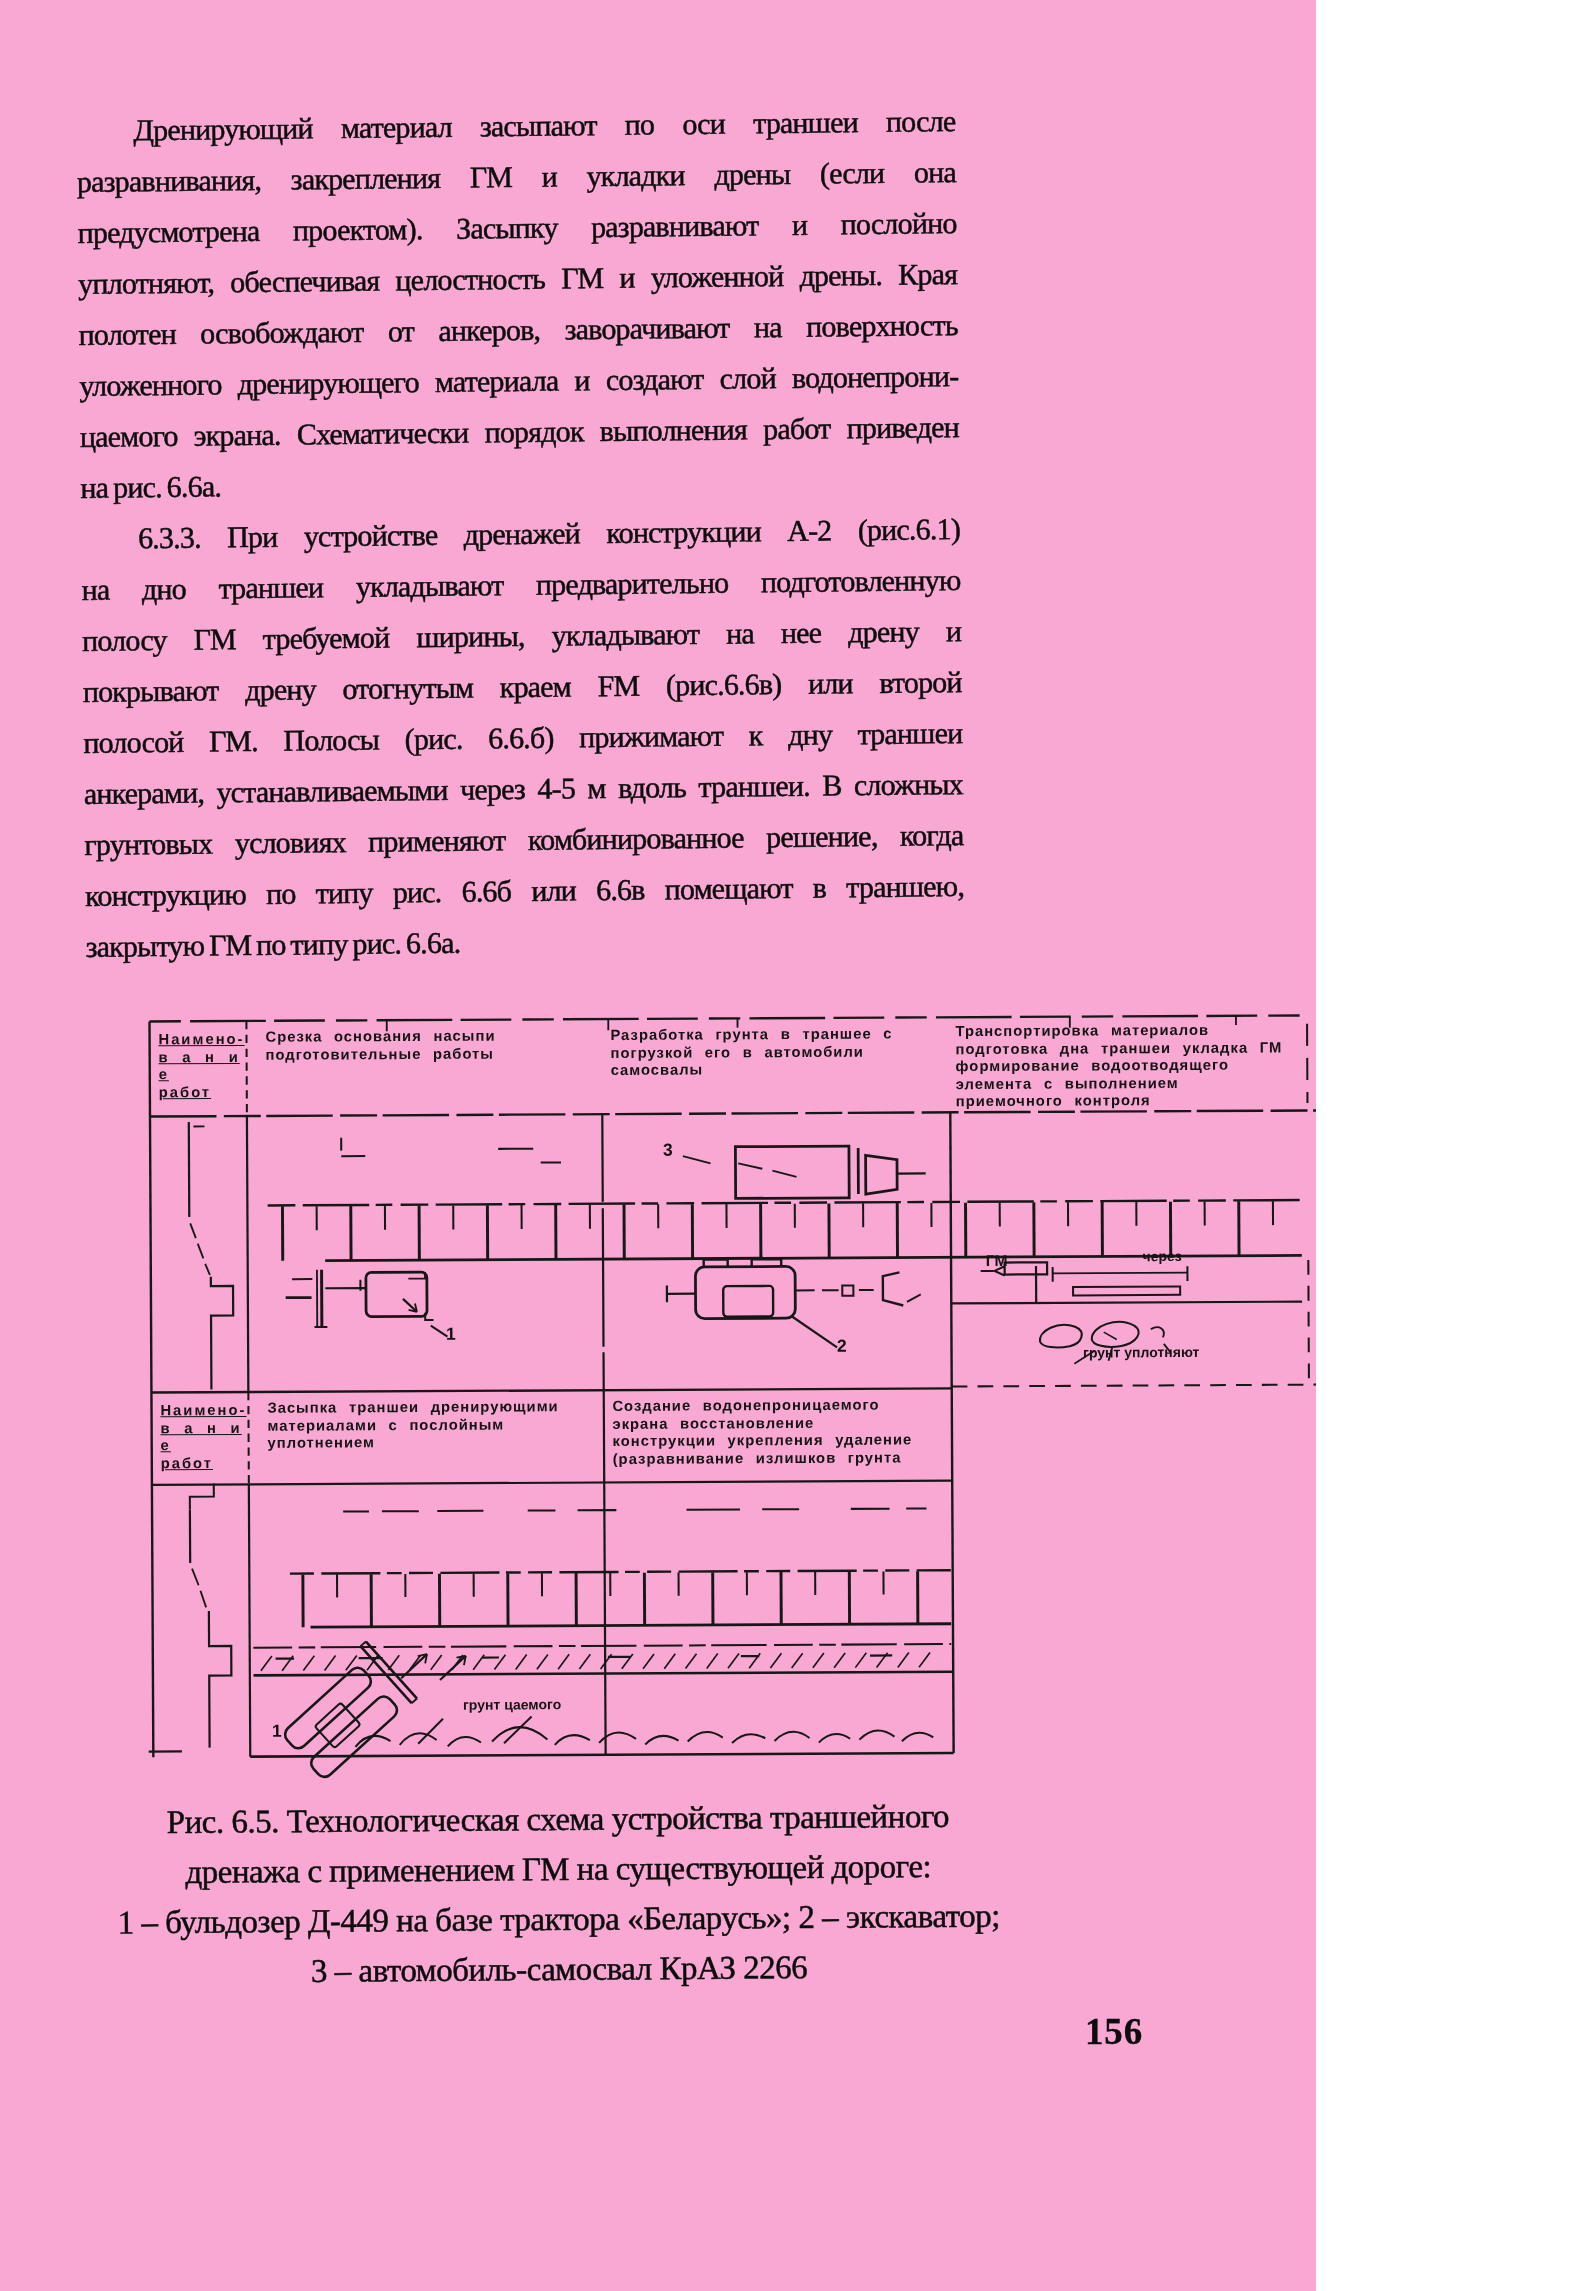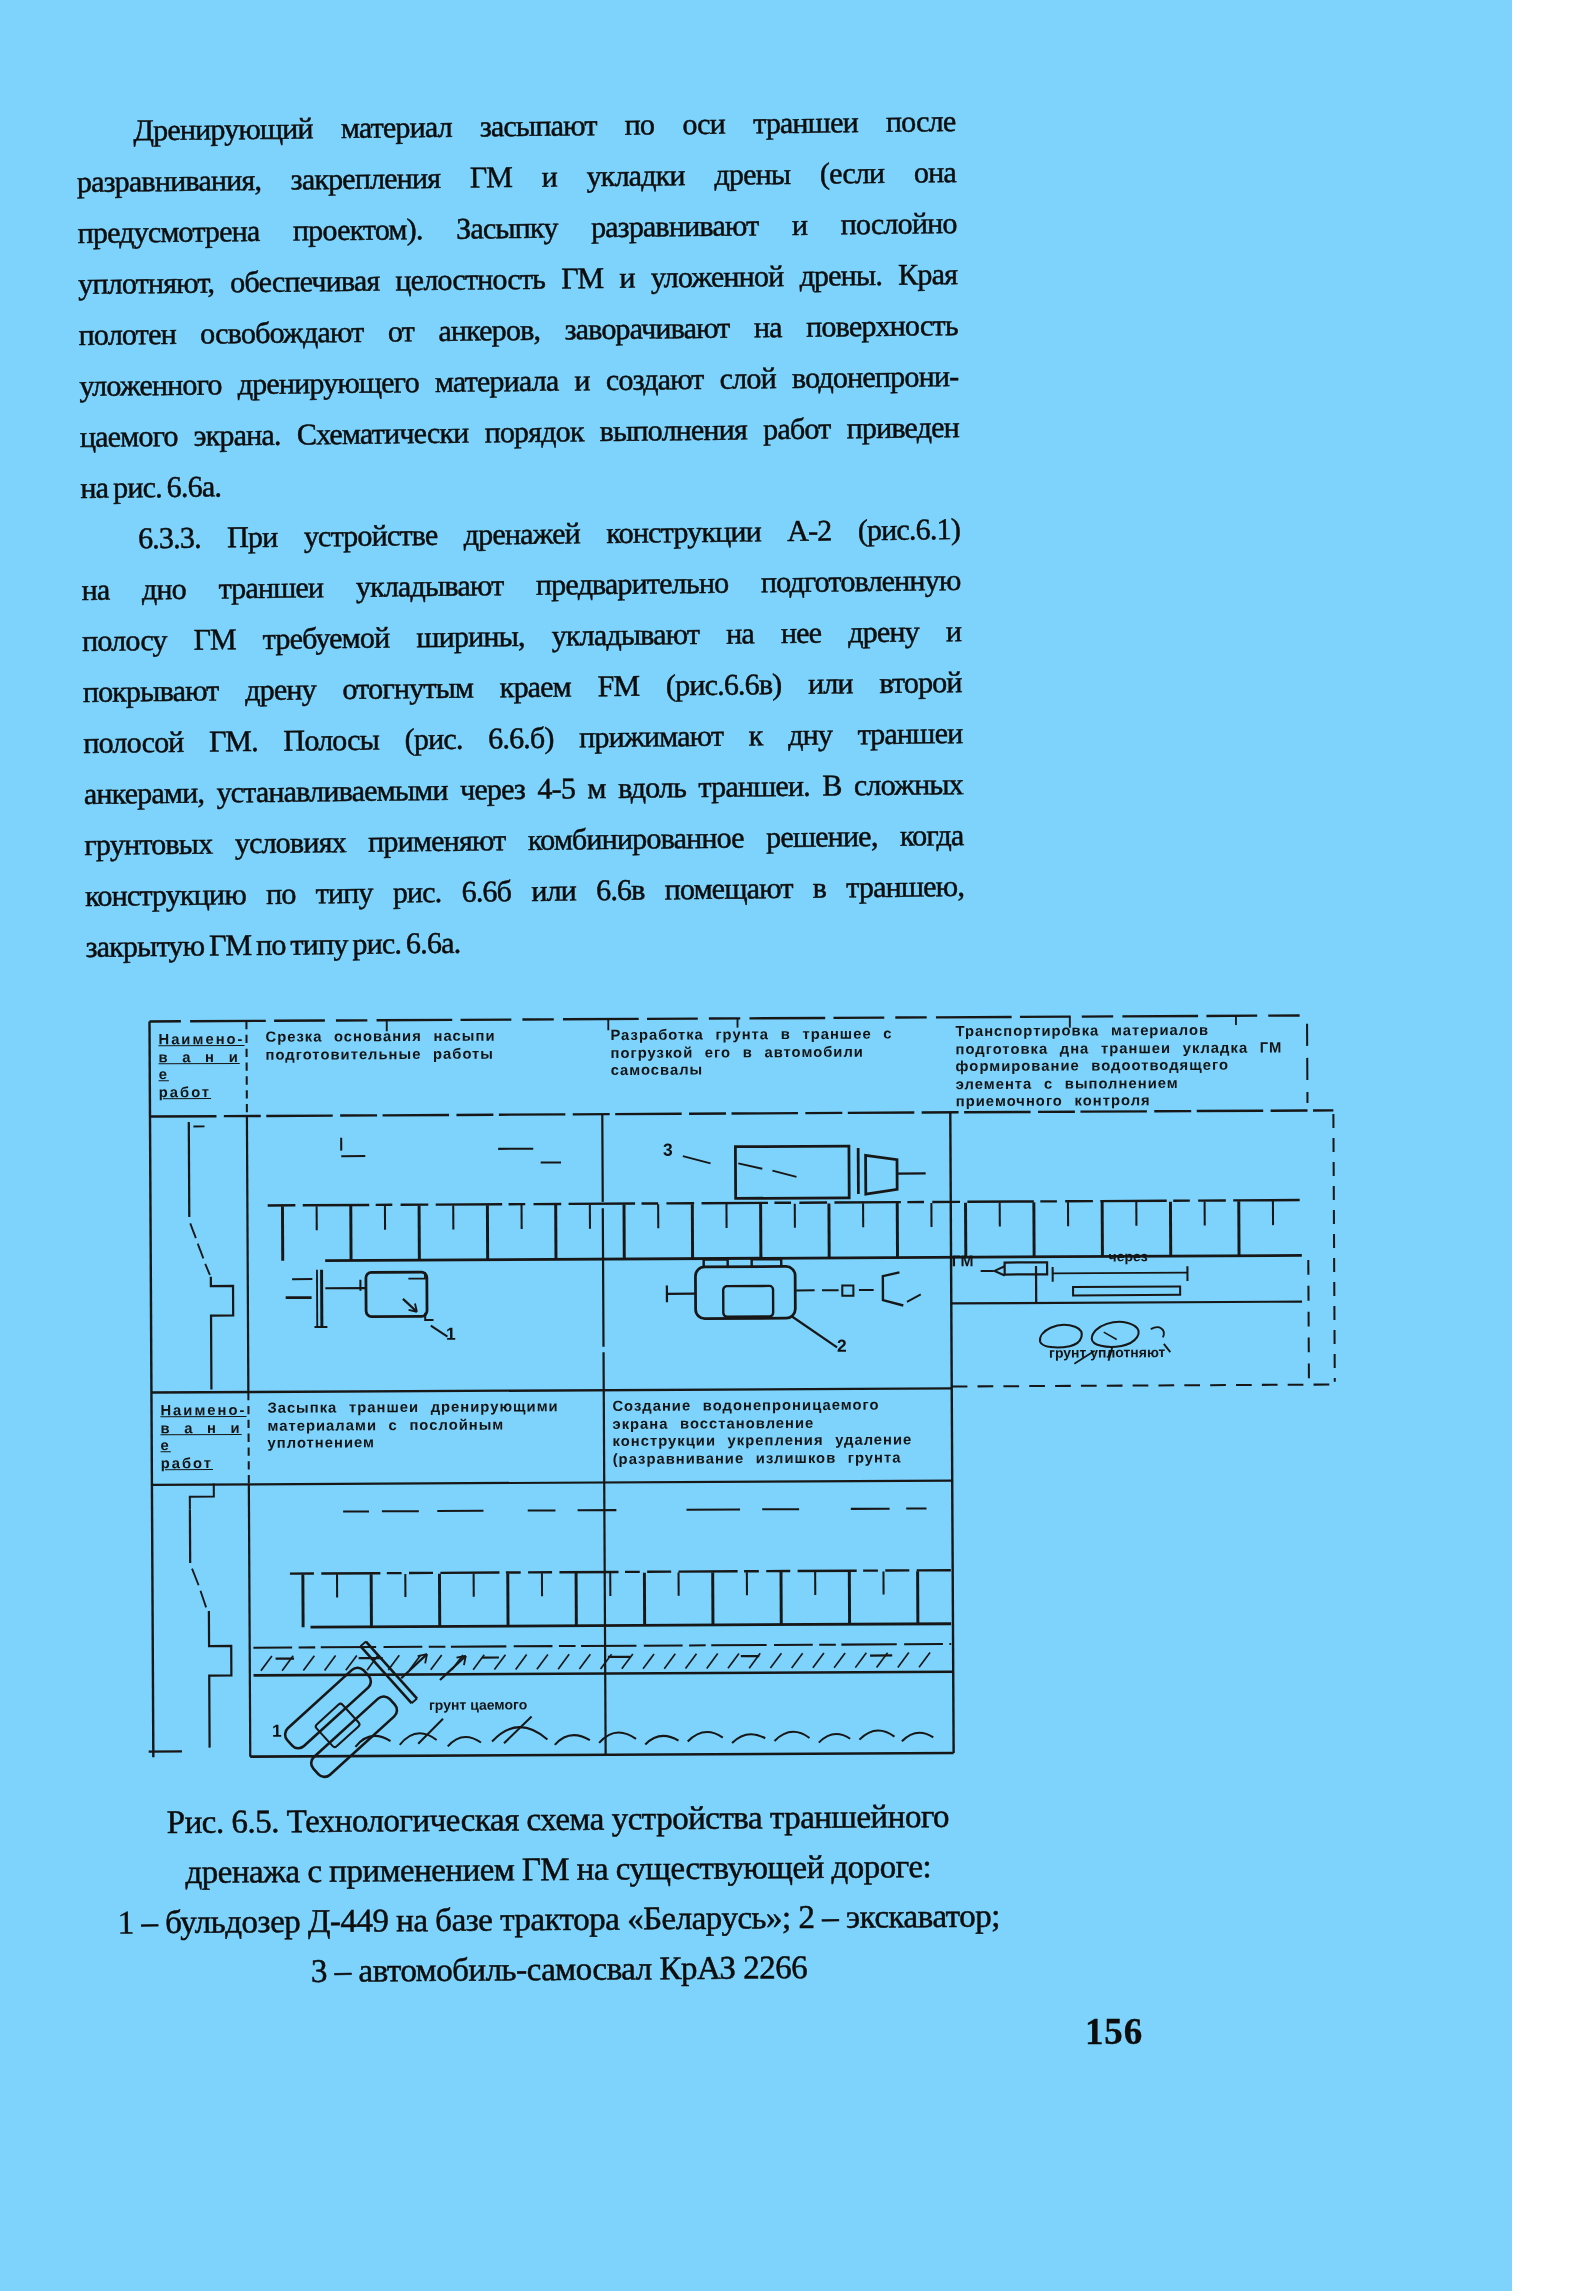--- a/index.html
+++ b/index.html
@@ -1,33 +1,33 @@
 <!DOCTYPE html>
 <html style="font-size:14.8px"><head>
 <meta charset="utf-8">
 <style>
   html,body{margin:0;padding:0;background:#ffffff;}
-  .page{position:relative;width:1512px;height:2292px;background:#7dd3fc;overflow:hidden;
+  .page{position:relative;width:1316px;height:2292px;background:#f9a8d4;overflow:hidden;
         color:#0d0d0d;font-family:"Liberation Serif",serif;}
   
   .bodywrap{position:absolute;left:81px;top:100px;width:879px;transform:rotate(-0.65deg);}
   .bl{font-size:30px;line-height:51px;letter-spacing:-0.8px;word-spacing:-1.8px;
       text-align:justify;text-align-last:justify;-webkit-text-stroke:0.5px #0d0d0d;}
   .bl.first{text-indent:57px;}
   .bl.end{text-align-last:left;}
   
   .figwrap{position:absolute;left:0;top:0;width:1596px;height:2292px;transform:rotate(-0.3deg);}
   #fig-svg{position:absolute;left:92px;top:1006px;overflow:visible;}
   #fig-svg line,#fig-svg path,#fig-svg rect{stroke:#171717;fill:none;stroke-linecap:butt;}
   .hcell{position:absolute;font-family:"Liberation Sans",sans-serif;font-weight:bold;
          font-size:14.8px;line-height:17.5px;letter-spacing:1px;word-spacing:6.5px;
          white-space:pre-line;color:#141414;}
   .hcell.name{letter-spacing:2px;text-decoration:underline;}
   .dlabel{position:absolute;font-family:"Liberation Sans",sans-serif;font-weight:bold;
-          font-size:14px;color:#141414;white-space:nowrap;}
+          font-size:14px;color:#141414;white-space:nowrap;padding-left:34px;}
   .dnum{position:absolute;font-family:"Liberation Sans",sans-serif;font-weight:bold;
         font-size:17.5px;color:#111;}
   
   .cap{position:absolute;left:51px;top:1794px;width:1015px;text-align:center;
        transform:rotate(-0.45deg);}
   .capline{font-size:33px;line-height:50px;letter-spacing:-0.5px;-webkit-text-stroke:0.5px #0d0d0d;}
   .pagenum{position:absolute;left:1063px;top:2010px;width:102px;font-size:37px;font-weight:bold;
            letter-spacing:0.9px;text-align:center;-webkit-text-stroke:0.3px #0d0d0d;}
 </style>
 </head>

